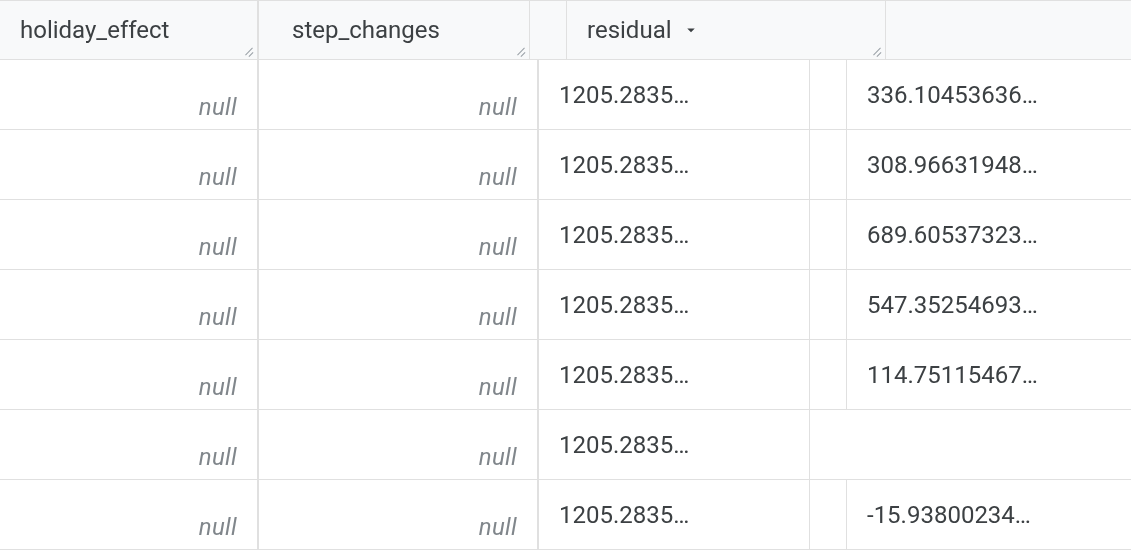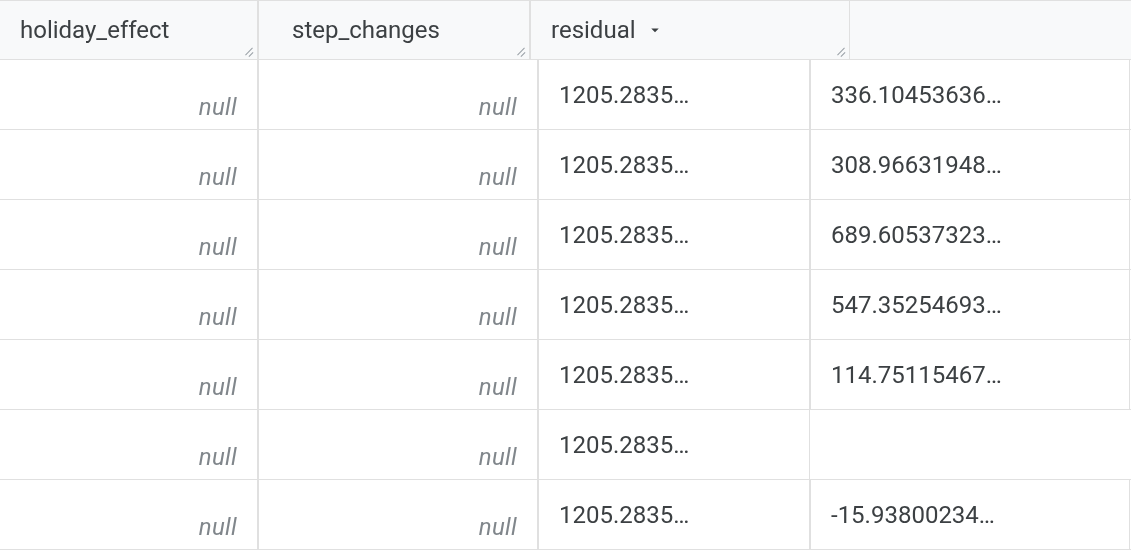--- a/index.html
+++ b/index.html
@@ -100,21 +100,21 @@
     }
     .null-value {
       font-style: italic;
       color: #80868b;
       letter-spacing: 0.3px;
       margin-top: 24px;
     }
     .c0 { width: 258px; }
     .c1 { width: 280px; }
     .c2 { width: 272px; padding-left: 33px; }
-    .c3 { width: 320px; }
+    .c3 { width: 320px; margin-left: 36px; }
     .header-cell.c0 {
       position: relative;
     }
   </style>
 </head>
 <body>
 
 <div class="table">
   <div class="header-row">
     <div class="header-cell c0">

